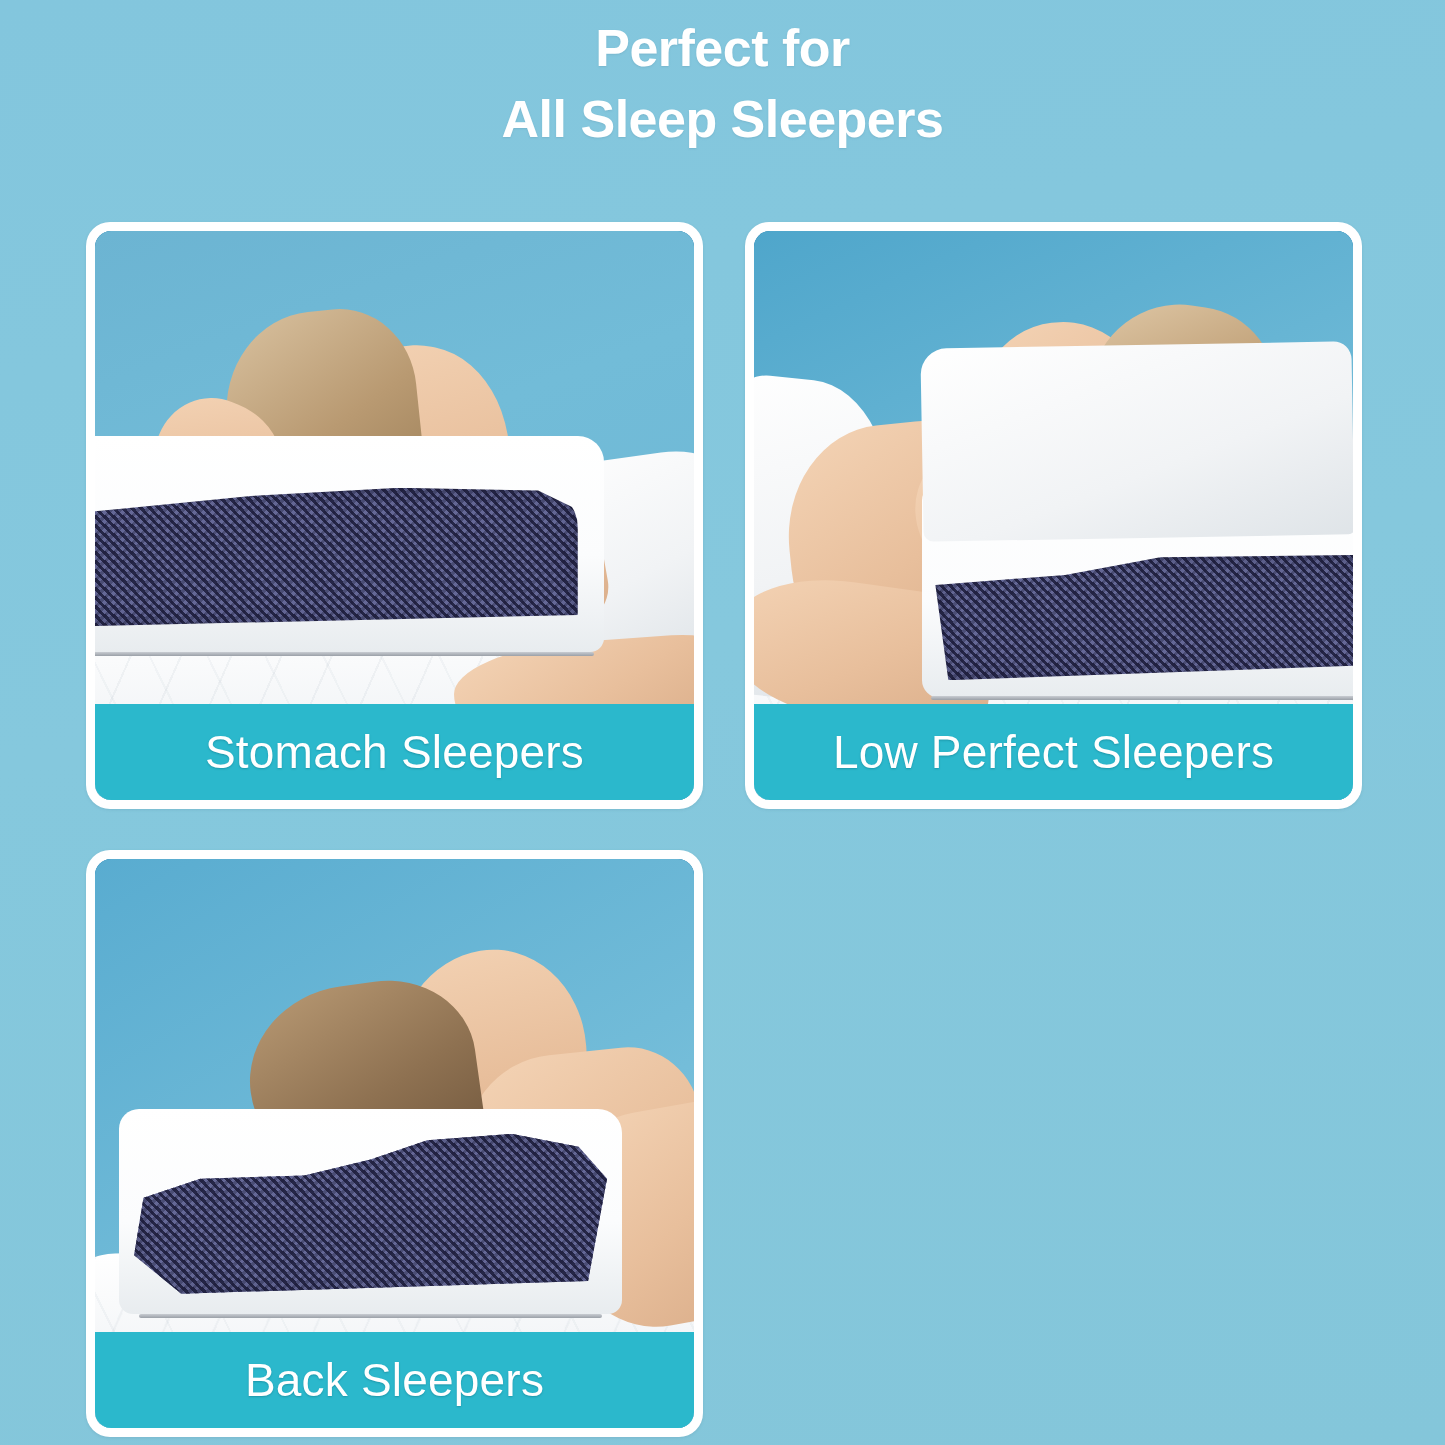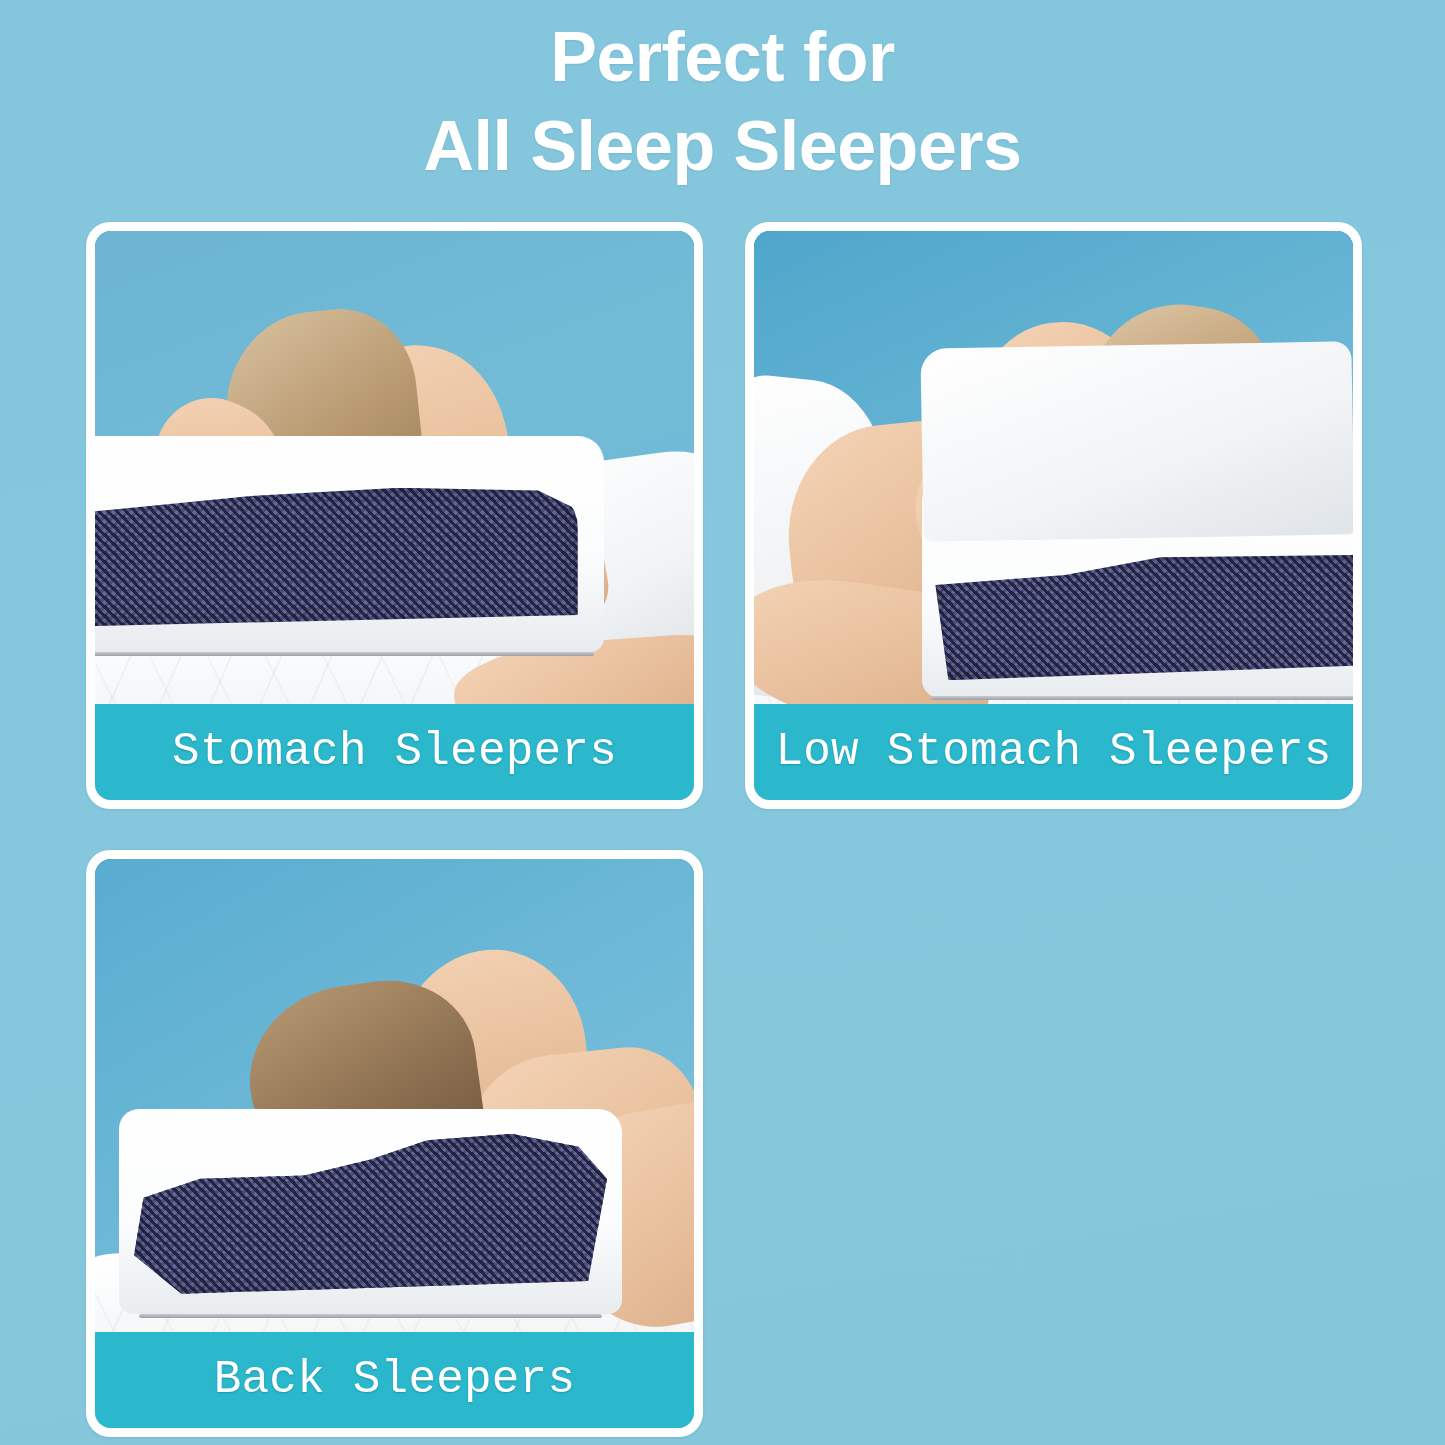--- a/index.html
+++ b/index.html
@@ -24,21 +24,21 @@
 
   
   .headline {
     position: absolute;
     top: 10px;
     left: 0;
     width: 1445px;
     text-align: center;
     color: #ffffff;
     font-weight: bold;
-    font-size: 70px;
+    font-size: 52px;
     line-height: 1.0;
     letter-spacing: -0.5px;
     text-shadow: 0 1px 2px rgba(90,140,165,0.28);
   }
   .headline .l1 { display: block; padding-top: 12px; }
   .headline .l2 { display: block; padding-top: 19px; }
 
   
   .grid {
     position: absolute;
@@ -62,21 +62,20 @@
     box-shadow: 0 1px 3px rgba(70,120,145,0.18);
     overflow: hidden;
   }
   .card-inner {
     position: relative;
     width: 100%;
     height: 100%;
     border-radius: 16px;
     overflow: hidden;
     background: #0369a1;
-    font-family: Liberation Mono, monospace;
   }
 
   
   .photo {
     position: absolute;
     inset: 0;
     background: linear-gradient(160deg, #6cb4d2 0%, #72bcd8 40%, #6db6d4 100%);
     overflow: hidden;
   }
   .photo.bg2 { background: linear-gradient(155deg, #4fa6cb 0%, #6fbad7 55%, #86c8e0 100%); }
@@ -214,21 +213,21 @@
             <div class="shell" style="border-radius:20px 10px 8px 18px;"></div>
             <div class="mesh" style="left:3%;top:34%;width:95%;height:58%;border-radius:18px 6px 6px 16px;
                         clip-path:polygon(0% 24%, 30% 16%, 52% 2%, 100% 0%, 100% 88%, 3% 100%);"></div>
             <div class="seam" style="left:2%;bottom:-1%;width:96%;height:4px;border-radius:2px;"></div>
           </div>
 
           <div class="cloth" style="left:28%;top:20%;width:72%;height:34%;border-radius:26px 18px 6px 10px;transform:rotate(-1deg);"></div>
 
         </div>
         <div class="caption">
-          <span>Low Stomach Sleepers</span>
+          <span>Low Perfect Sleepers</span>
         </div>
       </div>
     </div>
 
 
     <div class="card">
       <div class="card-inner">
         <div class="photo bg4">
 
           <div class="mattress m4">

